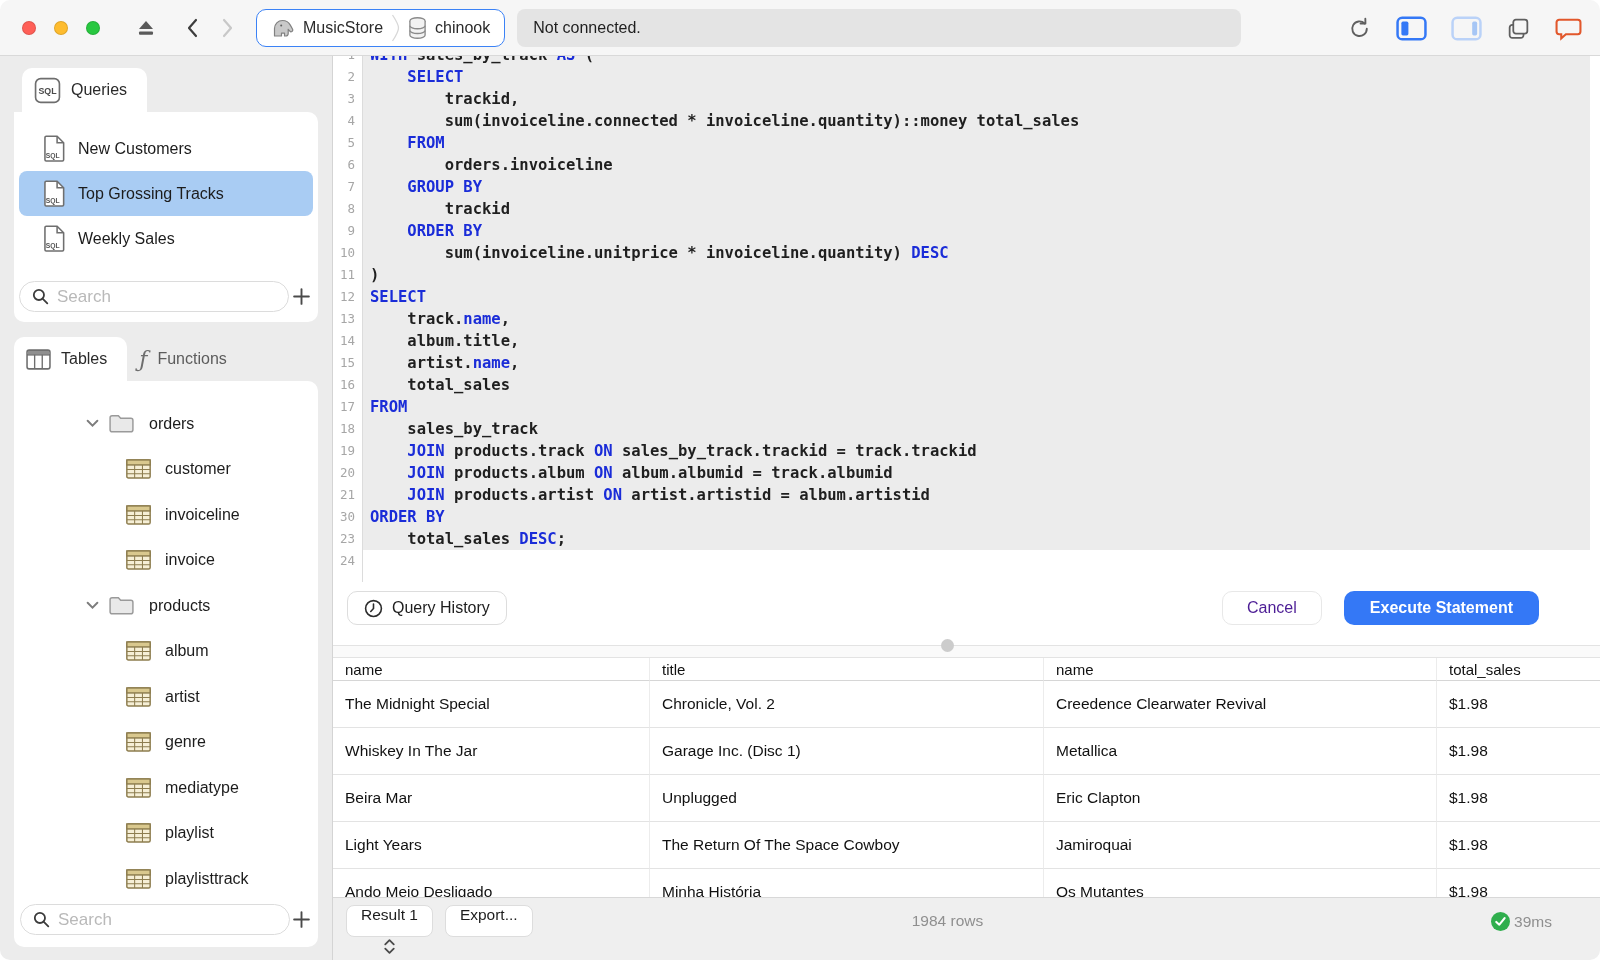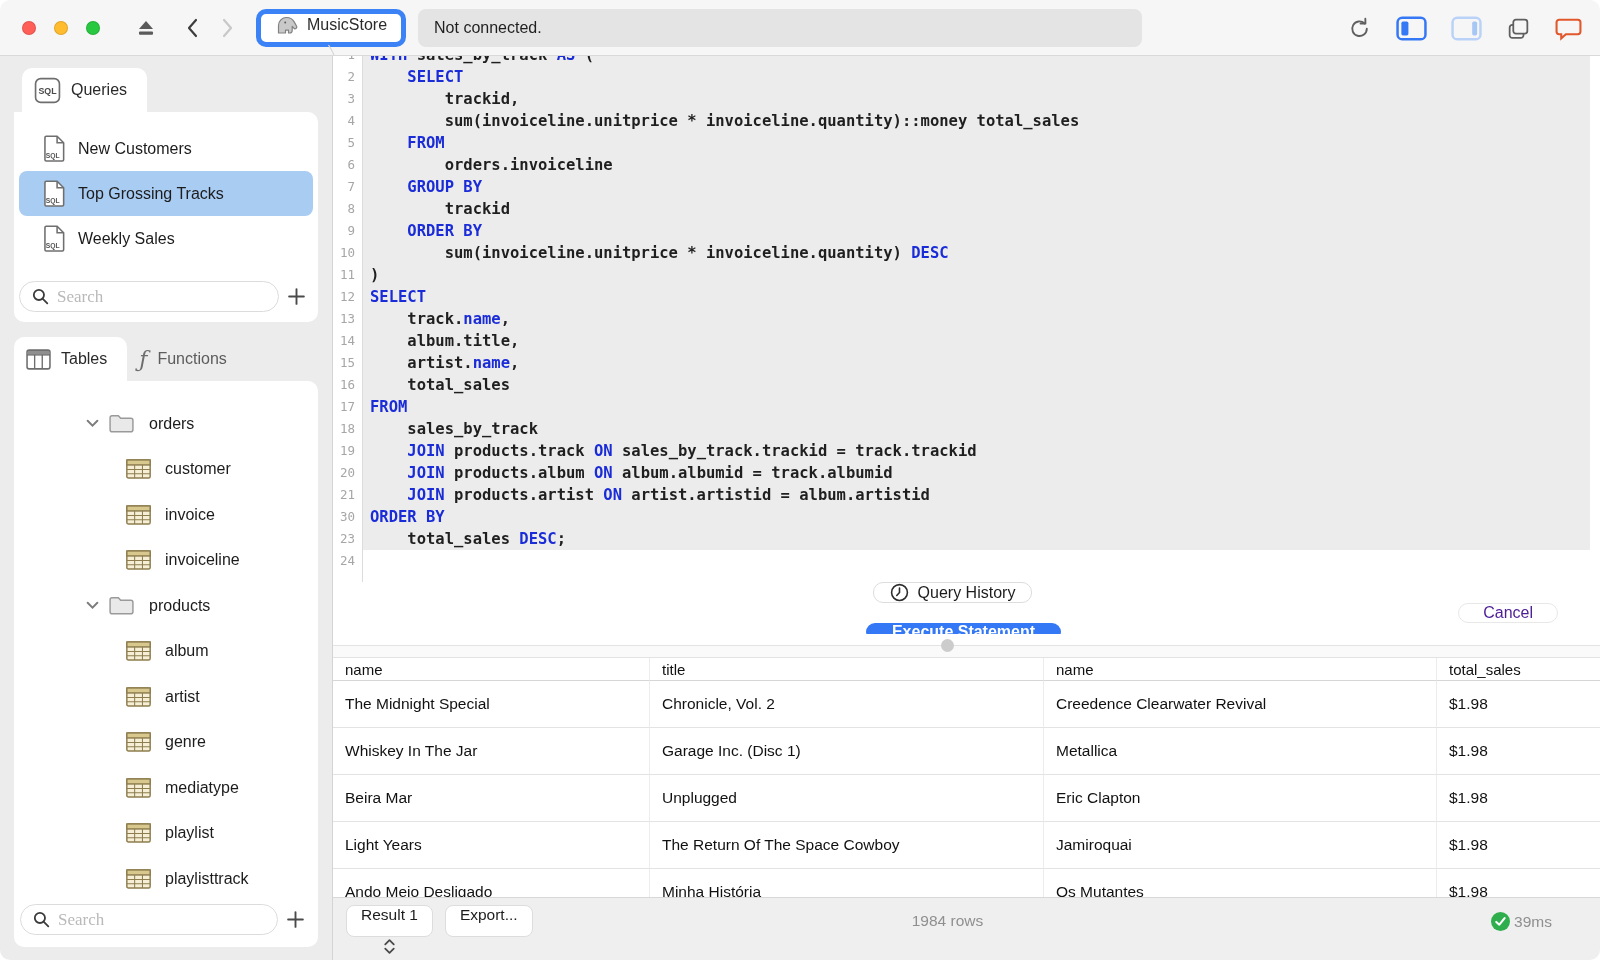--- a/index.html
+++ b/index.html
@@ -7,21 +7,21 @@
   .window { width:1600px; height:960px; border-radius:10px; overflow:hidden; background:#fff; position:relative; }
 
   
   .titlebar { height:56px; background:#f6f6f6; border-bottom:1px solid #d9d9d9; display:flex; align-items:center; position:relative; }
   .traffic { display:flex; gap:18px; margin-left:22px; }
   .tl { width:14px; height:14px; border-radius:50%; border:0.5px solid rgba(0,0,0,.12); }
   .tl.red{ background:#ff5f57; } .tl.yellow{ background:#febc2e; } .tl.green{ background:#28c840; }
   .tb-icon { display:flex; align-items:center; justify-content:flex-start; cursor:default; }
   .eject { margin-left:36px; }
   .nav { display:flex; gap:24px; margin-left:30px; }
-  .breadcrumb { margin-left:22px; height:38px; background:#fff; border:5px solid #3b82f6; border-radius:10px; display:flex; align-items:center; padding:0 14px; gap:8px;flex-direction:column; }
+  .breadcrumb { margin-left:22px; height:38px; background:#fff; border:1px solid #3b82f6; border-radius:10px; display:flex; align-items:center; padding:0 14px; gap:8px; }
   .crumb { display:flex; align-items:center; gap:8px; font-size:16px; color:#2b2b2b; }
   .status-box { margin-left:12px; width:724px; height:38px; background:#e4e4e4; border-radius:8px; display:flex; align-items:center; padding-left:16px; font-size:16px; color:#1f1f1f; }
   .tb-right { position:absolute; right:18px; top:0; height:56px; display:flex; align-items:center; gap:24px; }
 
   
   .body { display:flex; height:904px; }
 
   
   .sidebar { width:333px; background:#ececec; border-right:1px solid #d4d4d4; padding:12px 14px 0 14px; position:relative; }
   .side-tab { display:inline-flex; align-items:center; gap:10px; background:#fff; border-radius:10px 10px 0 0; height:44px; padding:0 20px 0 12px; font-size:16px; color:#2a2a2a; position:relative; z-index:2; }
@@ -36,38 +36,38 @@
   .tables-card { height:566px; overflow:hidden; padding:20px 0 0 0; }
   .tree { list-style:none;margin-left:48px; }
   .t-row { display:flex; align-items:center; height:45.5px; font-size:16px; color:#1c1c1c; }
   .t-row .chev { width:14px; margin-left:24px; display:flex; }
   .t-row.folder .f-icon { margin-left:8px; }
   .t-row.folder .lbl { margin-left:14px; }
   .t-row.table { padding-left:64px; }
   .t-row.table .lbl { margin-left:14px; }
   .searchrow { display:flex; align-items:center; margin-top:auto; }
   .search-box { flex:1; height:31px; border:1px solid #dcdcdc; border-radius:15.5px; background:#fff; display:flex; align-items:center; padding:0 10px 0 12px; gap:8px; }
-  .search-box input { border:none; outline:none; flex:1; font-size:17px; color:#0c4a6e; background:transparent; font-family:Liberation Serif, serif; }
+  .search-box input { border:none; outline:none; flex:1; font-size:17px; color:#0c4a6e; background:transparent; font-family:Liberation Sans, sans-serif; }
   .search-box input::placeholder { color:#b9b9b9; }
   .plus-btn { width:34px; display:flex; align-items:center; justify-content:center; background:none; border:none; cursor:default; }
   .search-pinned { position:absolute; left:6px; right:6px; bottom:12px; background:#fff; display:flex; align-items:center; }
 
   
   .main { flex:1; display:flex; flex-direction:column; position:relative; }
 
   .editor { height:526px; background:#fff; overflow:hidden; display:flex; }
   .ed-scroll { display:flex; margin-top:-12px; flex:1; }
   .gutter { width:30px; padding-right:7px; text-align:right; color:#a6a6a6; font-family:"DejaVu Sans Mono",monospace; font-size:12.5px; border-right:1px solid #dcdcdc; }
   .gutter .ln { height:22px; line-height:22px; }
   .codecol { flex:1; font-family:"DejaVu Sans Mono",monospace; font-size:15.5px; font-weight:600; color:#1f1f1f; }
   .stmt { background:#ececec; margin-right:10px; }
   .cl { height:22px; line-height:22px; padding-left:7px; white-space:pre; }
   .tok-kw { color:#1a2cd8; }
 
-  .editor-actions { height:52px; display:flex; align-items:center; padding:0 42px 0 14px; background:#fff;flex-direction:column; }
+  .editor-actions { height:52px; display:flex; align-items:center; padding:0 61px 0 14px; background:#fff; }
   .btn { display:inline-flex; align-items:center; justify-content:center; gap:9px; height:34px; border-radius:10px; font-size:16px; background:#fff; border:1px solid #ddd; color:#1d1d1d; padding:0 16px; cursor:default; font-family:"Liberation Sans",sans-serif; }
   .btn.cancel { color:#4c1d95; border-color:#e8e8e8; margin-left:auto; padding:0 24px; }
   .btn.execute { background:#3478f6; border:none; color:#fff; font-weight:700; margin-left:22px; padding:0 26px; }
 
   .splitter { height:24px; background:#fff; position:relative; }
   .split-band { position:absolute; left:0; right:0; bottom:0; height:13px; background:#fafafa; border-top:1px solid #e3e3e3; border-bottom:1px solid #e3e3e3; }
   .split-dot { position:absolute; top:5px; left:calc(50% - 26px); width:13px; height:13px; border-radius:50%; background:#ccc; z-index:2; }
 
   .results { flex:1; overflow:hidden; background:#fff; }
   .rgrid { display:grid; grid-template-columns:317px 394px 393px 1fr; }
@@ -278,31 +278,31 @@
               <span class="lbl">customer</span>
             </li>
             <li class="t-row table">
               <span class="tb-icon">
                 <svg width="25" height="20" viewBox="0 0 24 19">
                   <rect x="0.8" y="0.8" width="22.4" height="17.4" rx="1.5" fill="#f6efd6" stroke="#8d7d4f" stroke-width="1.4"></rect>
                   <rect x="0.8" y="0.8" width="22.4" height="4.8" fill="#d9c88e" stroke="#8d7d4f" stroke-width="1.4"></rect>
                   <path d="M0.8 10h22.4M0.8 14h22.4M8.3 5.6v12.6M15.8 5.6v12.6" stroke="#8d7d4f" stroke-width="1"></path>
                 </svg>
               </span>
+              <span class="lbl">invoiceline</span>
+            </li>
+            <li class="t-row table">
+              <span class="tb-icon">
+                <svg width="25" height="20" viewBox="0 0 24 19">
+                  <rect x="0.8" y="0.8" width="22.4" height="17.4" rx="1.5" fill="#f6efd6" stroke="#8d7d4f" stroke-width="1.4"></rect>
+                  <rect x="0.8" y="0.8" width="22.4" height="4.8" fill="#d9c88e" stroke="#8d7d4f" stroke-width="1.4"></rect>
+                  <path d="M0.8 10h22.4M0.8 14h22.4M8.3 5.6v12.6M15.8 5.6v12.6" stroke="#8d7d4f" stroke-width="1"></path>
+                </svg>
+              </span>
               <span class="lbl">invoice</span>
-            </li>
-            <li class="t-row table">
-              <span class="tb-icon">
-                <svg width="25" height="20" viewBox="0 0 24 19">
-                  <rect x="0.8" y="0.8" width="22.4" height="17.4" rx="1.5" fill="#f6efd6" stroke="#8d7d4f" stroke-width="1.4"></rect>
-                  <rect x="0.8" y="0.8" width="22.4" height="4.8" fill="#d9c88e" stroke="#8d7d4f" stroke-width="1.4"></rect>
-                  <path d="M0.8 10h22.4M0.8 14h22.4M8.3 5.6v12.6M15.8 5.6v12.6" stroke="#8d7d4f" stroke-width="1"></path>
-                </svg>
-              </span>
-              <span class="lbl">invoiceline</span>
             </li>
             <li class="t-row folder">
               <span class="chev">
                 <svg width="13" height="9" viewBox="0 0 12 8">
                   <path d="M1.5 1.5 6 6l4.5-4.5" fill="none" stroke="#7d7d7d" stroke-width="1.8" stroke-linecap="round"></path>
                 </svg>
               </span>
               <span class="tb-icon f-icon">
                 <svg width="27" height="21" viewBox="0 0 26 20">
                   <path d="M2 4.5c0-1.1.9-2 2-2h6l2.2 2.5H22c1.1 0 2 .9 2 2V16c0 1.1-.9 2-2 2H4c-1.1 0-2-.9-2-2z" fill="#e9e9e9" stroke="#9a9a9a" stroke-width="1.4"></path>
@@ -417,21 +417,21 @@
               <div class="ln">21</div>
               <div class="ln">30</div>
               <div class="ln">23</div>
               <div class="ln">24</div>
             </div>
           <div class="codecol">
             <div class="stmt" id="code-stmt">
                 <div class="cl"><span class="tok-kw">WITH</span><span class="tok-pl"> sales_by_track </span><span class="tok-kw">AS</span><span class="tok-pl"> (</span></div>
                 <div class="cl"><span class="tok-pl">    </span><span class="tok-kw">SELECT</span></div>
                 <div class="cl"><span class="tok-pl">        trackid,</span></div>
-                <div class="cl"><span class="tok-pl">        sum(invoiceline.unitprice * invoiceline.quantity)::money total_sales</span></div>
+                <div class="cl"><span class="tok-pl">        sum(invoiceline.connected * invoiceline.quantity)::money total_sales</span></div>
                 <div class="cl"><span class="tok-pl">    </span><span class="tok-kw">FROM</span></div>
                 <div class="cl"><span class="tok-pl">        orders.invoiceline</span></div>
                 <div class="cl"><span class="tok-pl">    </span><span class="tok-kw">GROUP BY</span></div>
                 <div class="cl"><span class="tok-pl">        trackid</span></div>
                 <div class="cl"><span class="tok-pl">    </span><span class="tok-kw">ORDER BY</span></div>
                 <div class="cl"><span class="tok-pl">        sum(invoiceline.unitprice * invoiceline.quantity) </span><span class="tok-kw">DESC</span></div>
                 <div class="cl"><span class="tok-pl">)</span></div>
                 <div class="cl"><span class="tok-kw">SELECT</span></div>
                 <div class="cl"><span class="tok-pl">    track.</span><span class="tok-kw">name</span><span class="tok-pl">,</span></div>
                 <div class="cl"><span class="tok-pl">    album.title,</span></div>

